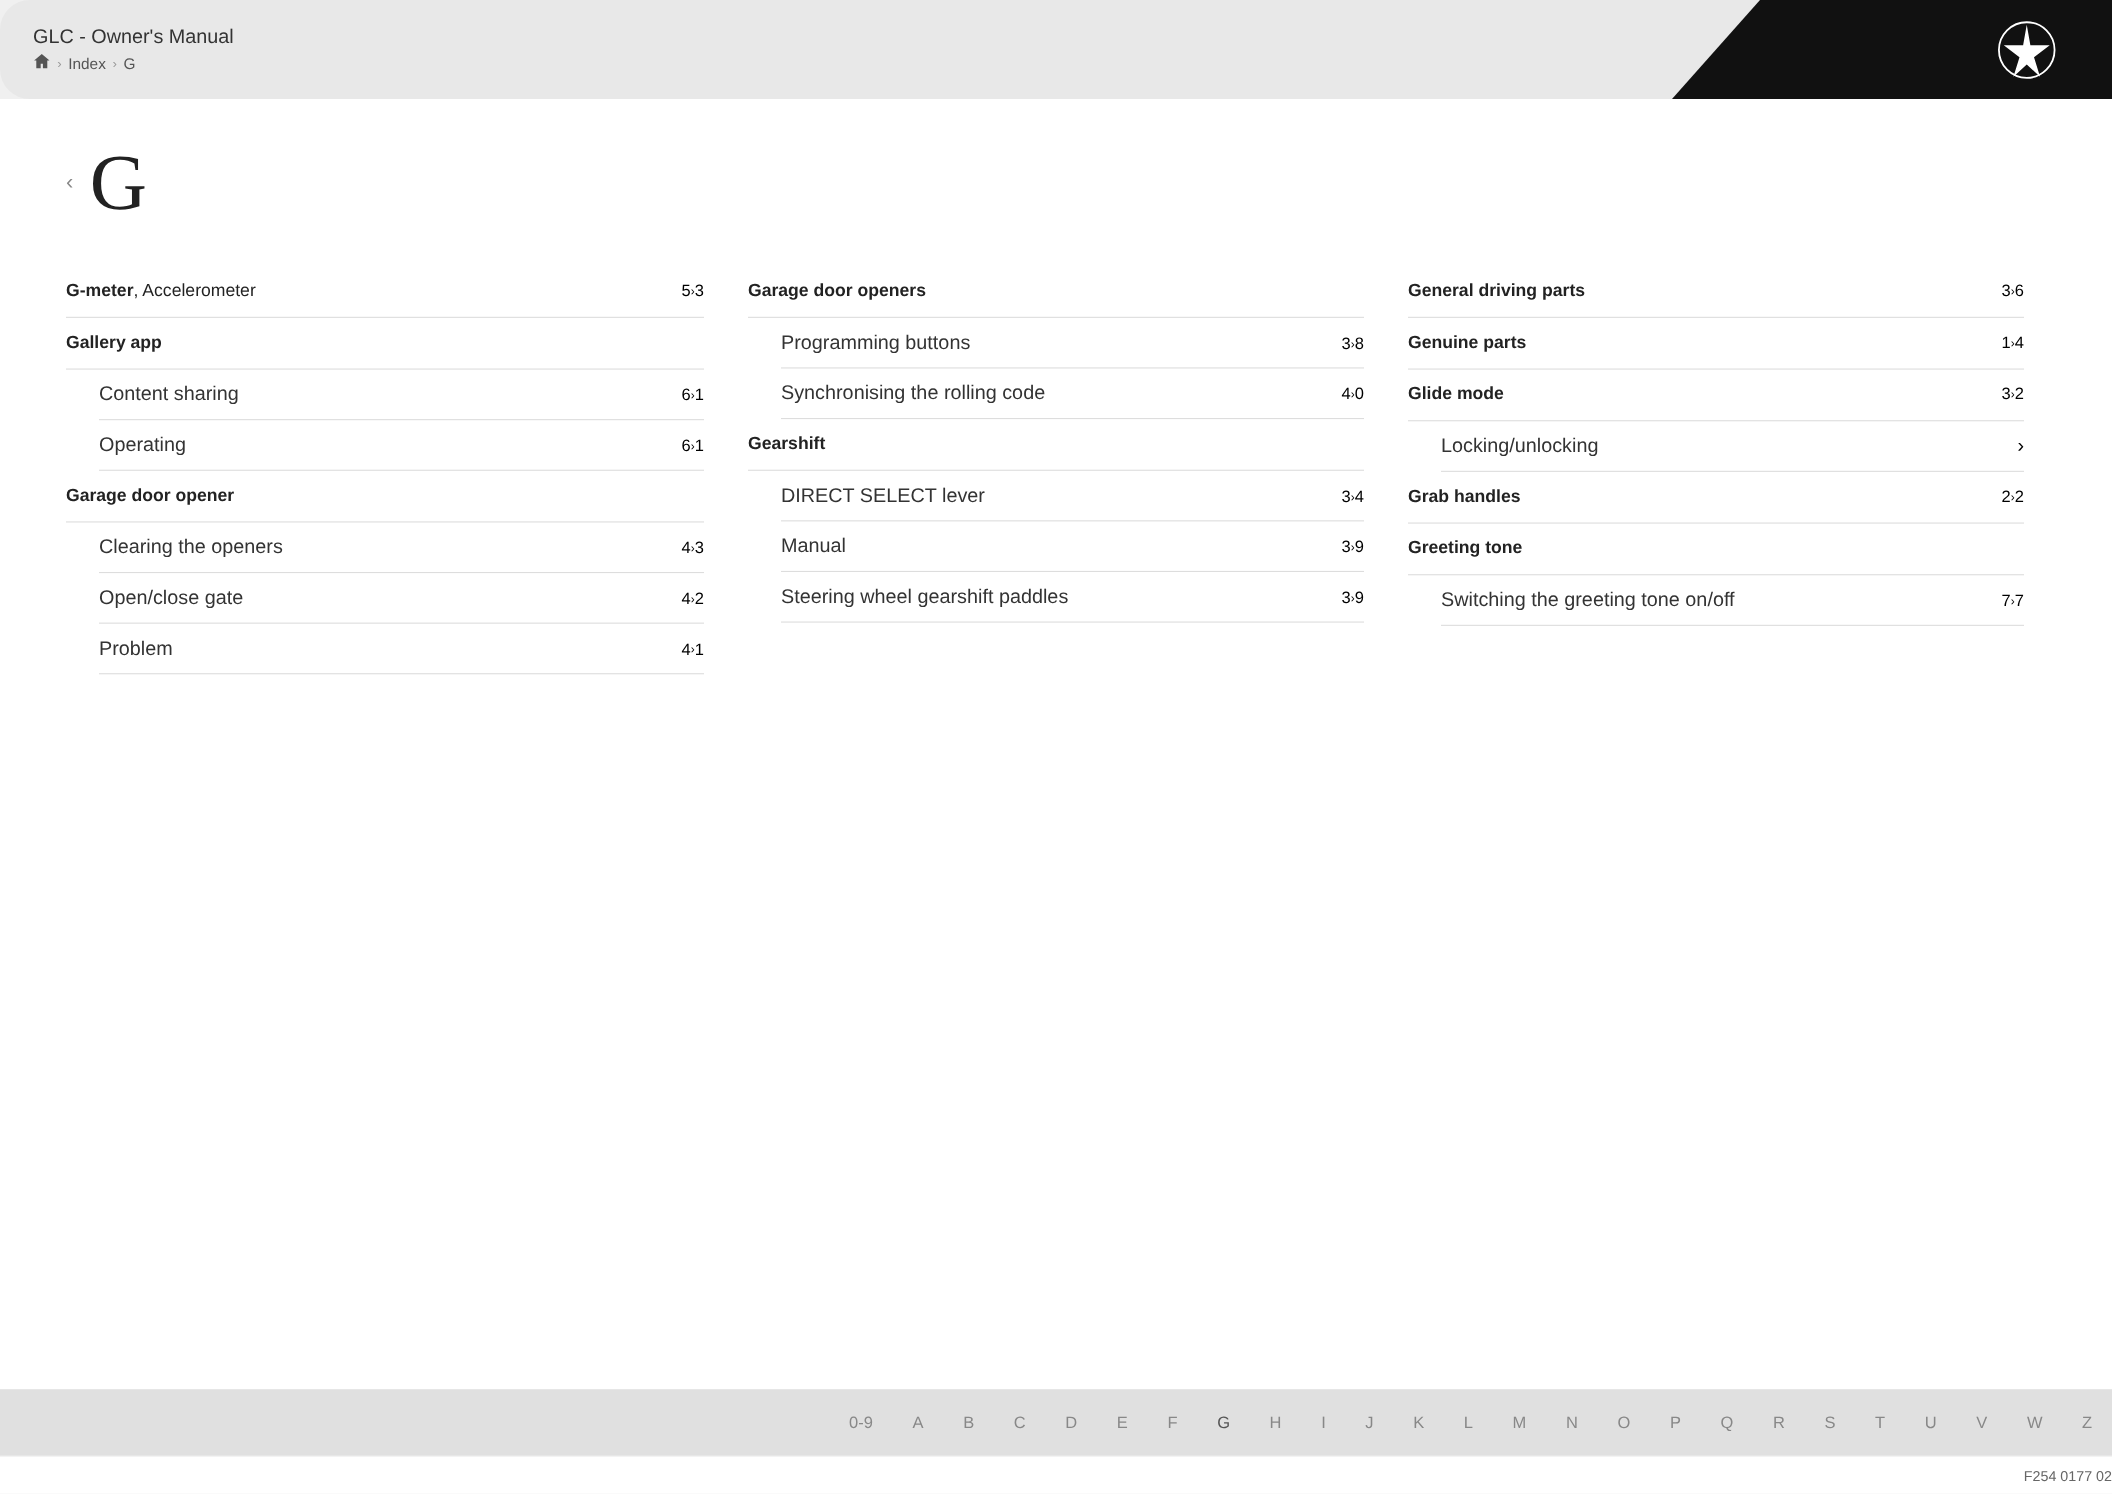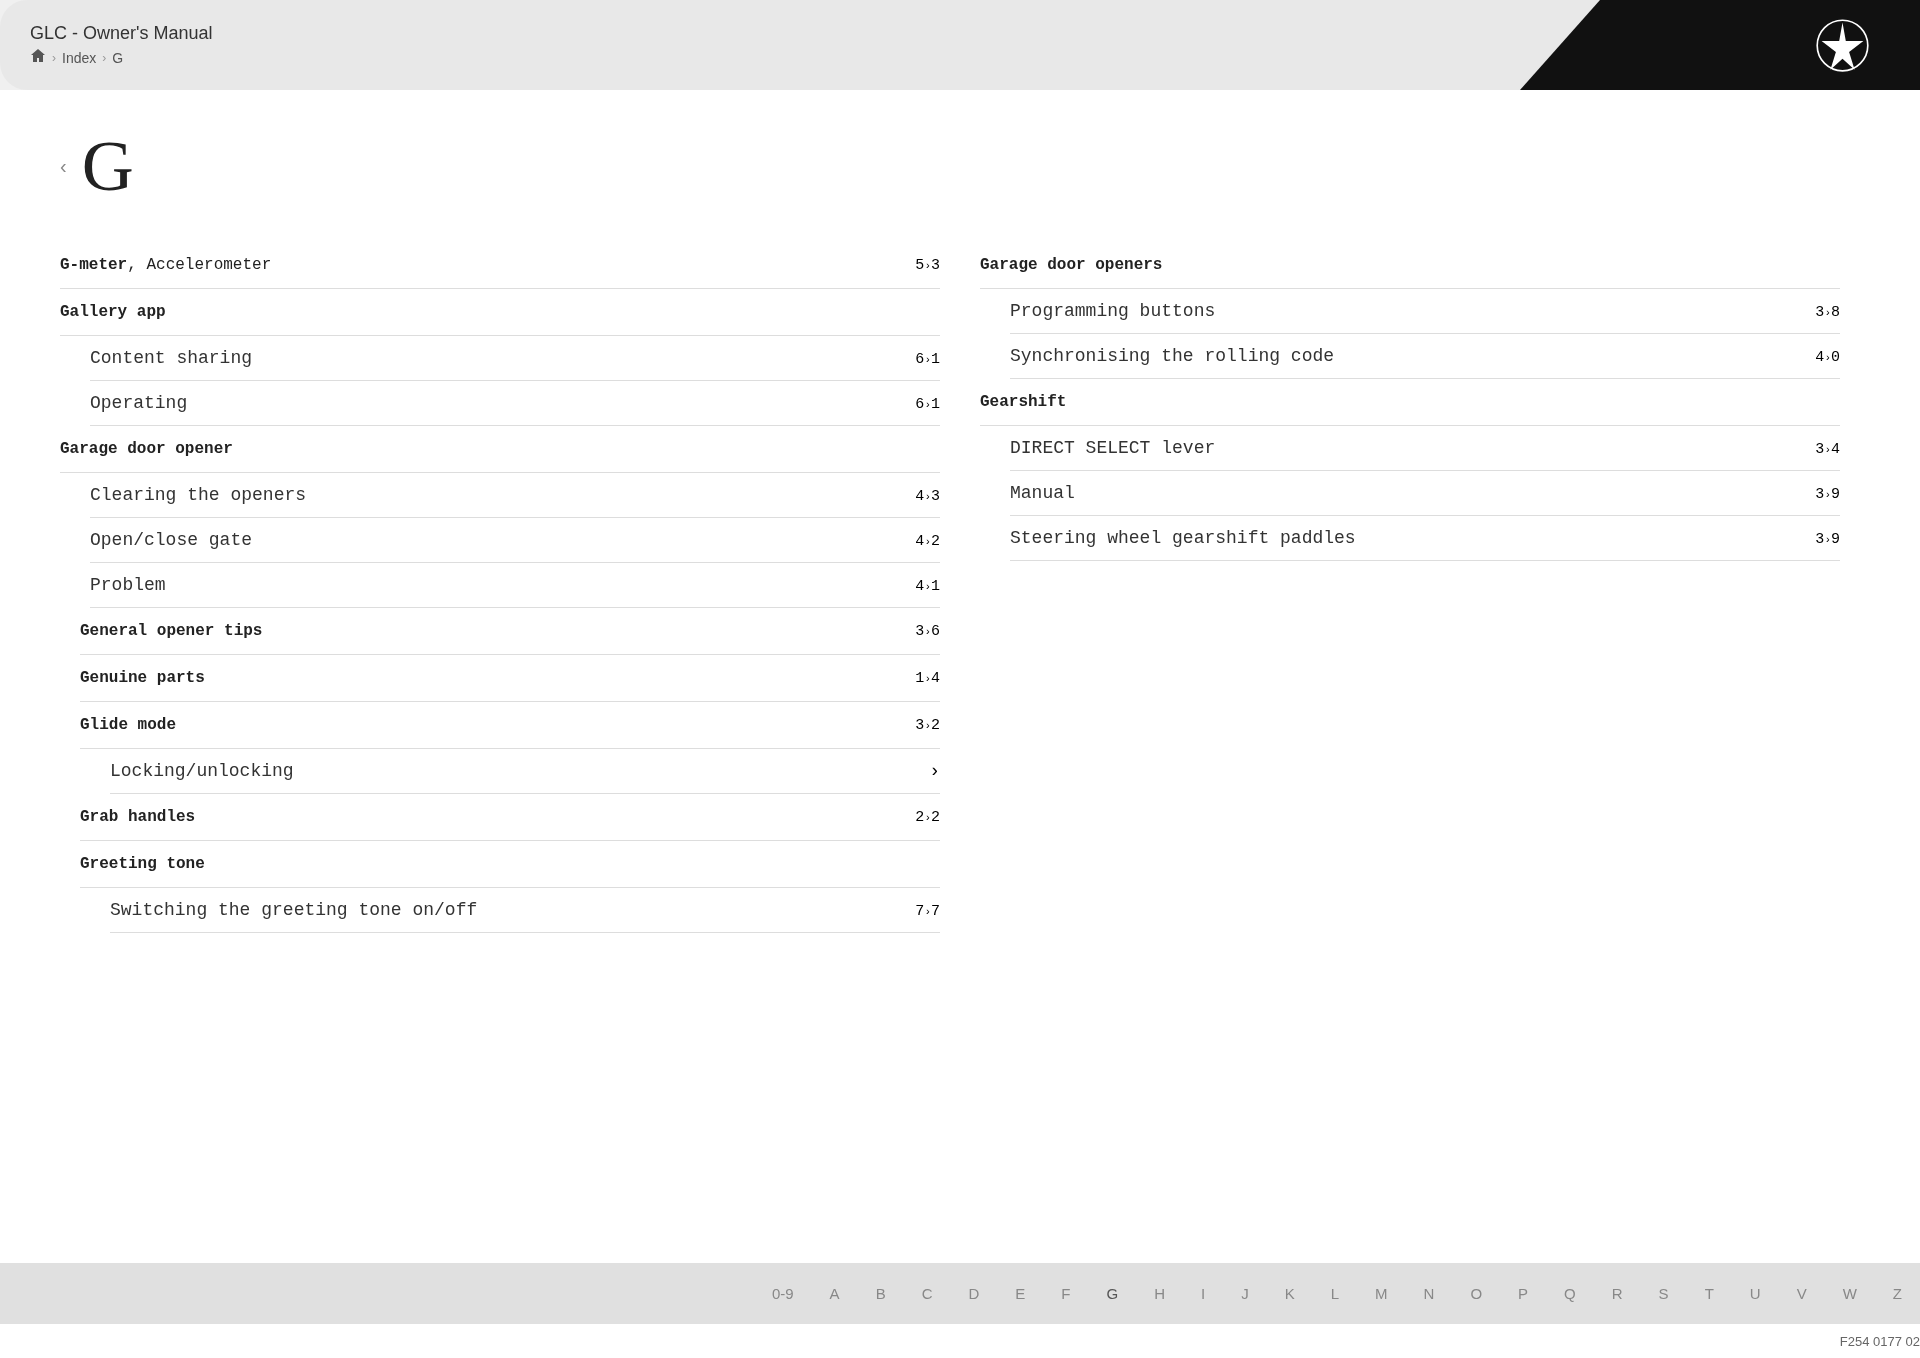--- a/index.html
+++ b/index.html
@@ -77,23 +77,22 @@
       font-size: 72px;
       font-weight: 300;
       color: #222;
       font-family: Georgia, serif;
       line-height: 1;
     }
 
     
     .index-grid {
       display: grid;
-      grid-template-columns: 1fr 1fr;
+      grid-template-columns: 1fr 1fr 1fr;
       gap: 0;
-      font-family: Liberation Mono, monospace;
     }
 
     .col { padding: 0 20px; }
     .col:first-child { padding-left: 0; }
 
     
     .entry-main {
       padding: 14px 0;
       border-bottom: 1px solid #ddd;
       display: flex;
@@ -296,21 +295,21 @@
           </div>
         </div>
       </div>
 
     </div>
 
     <div class="col">
 
       <div class="entry-main">
         <span class="entry-main-title">
-          <strong>General opener tips</strong>
+          <strong>General driving parts</strong>
         </span>
         <span class="page-num">3<span class="arr">›</span>6</span>
       </div>
 
       <div class="entry-main">
         <span class="entry-main-title">
           <strong>Genuine parts</strong>
         </span>
         <span class="page-num">1<span class="arr">›</span>4</span>
       </div>

